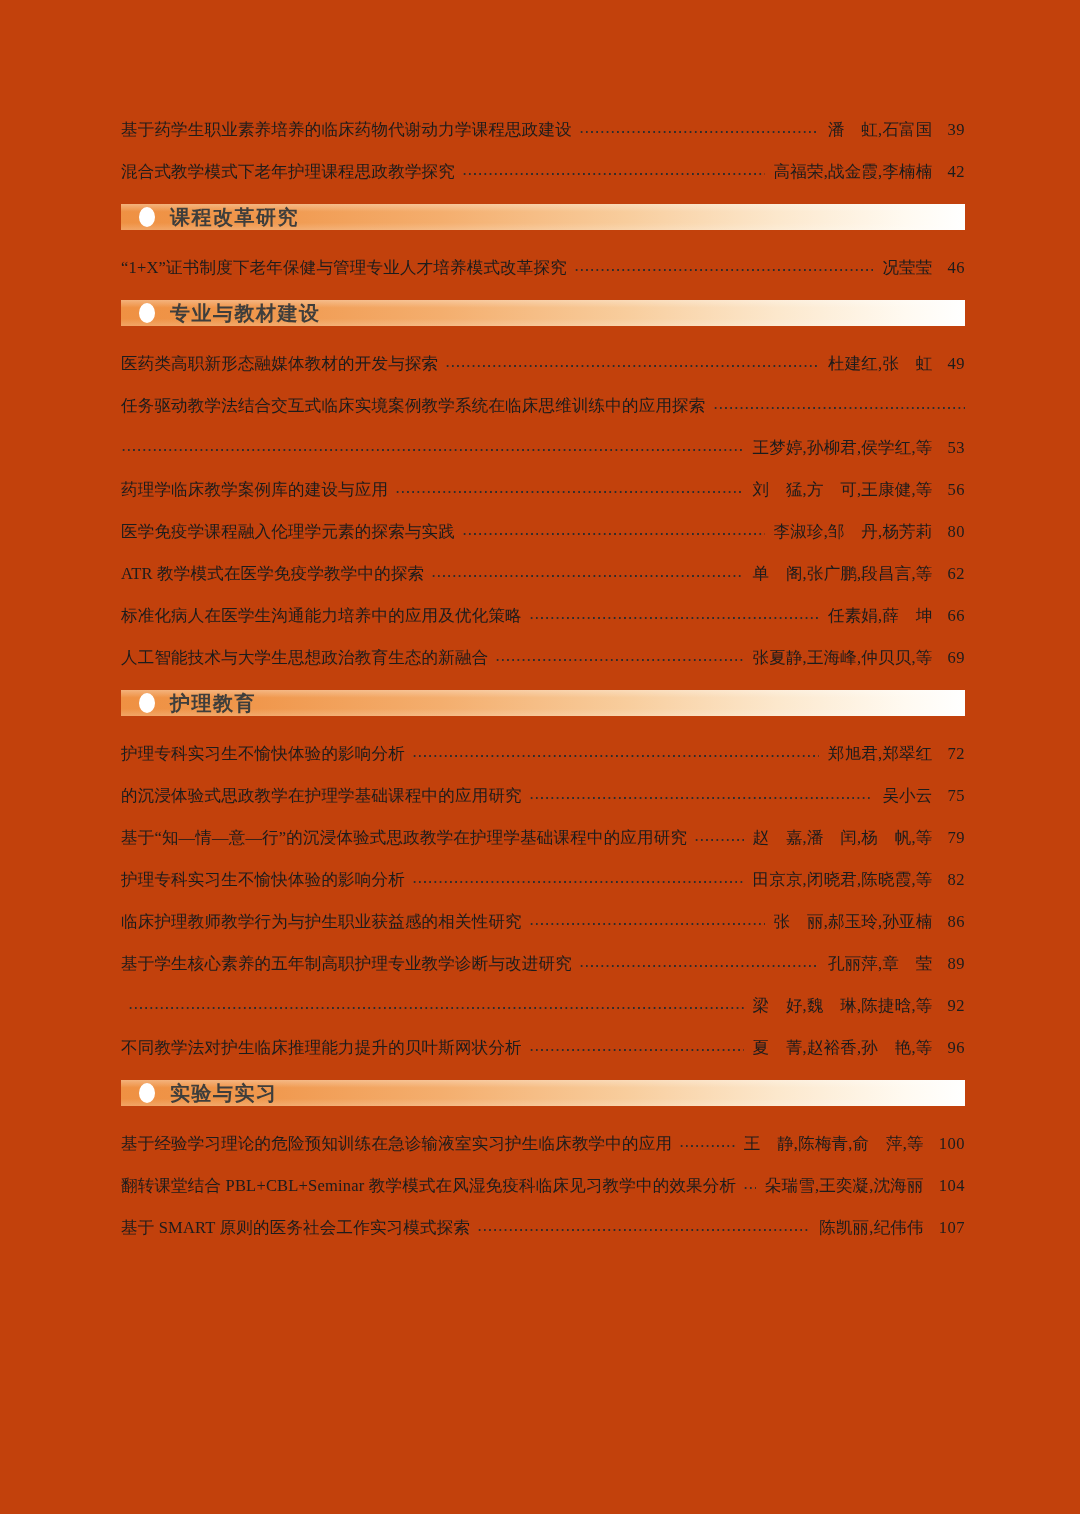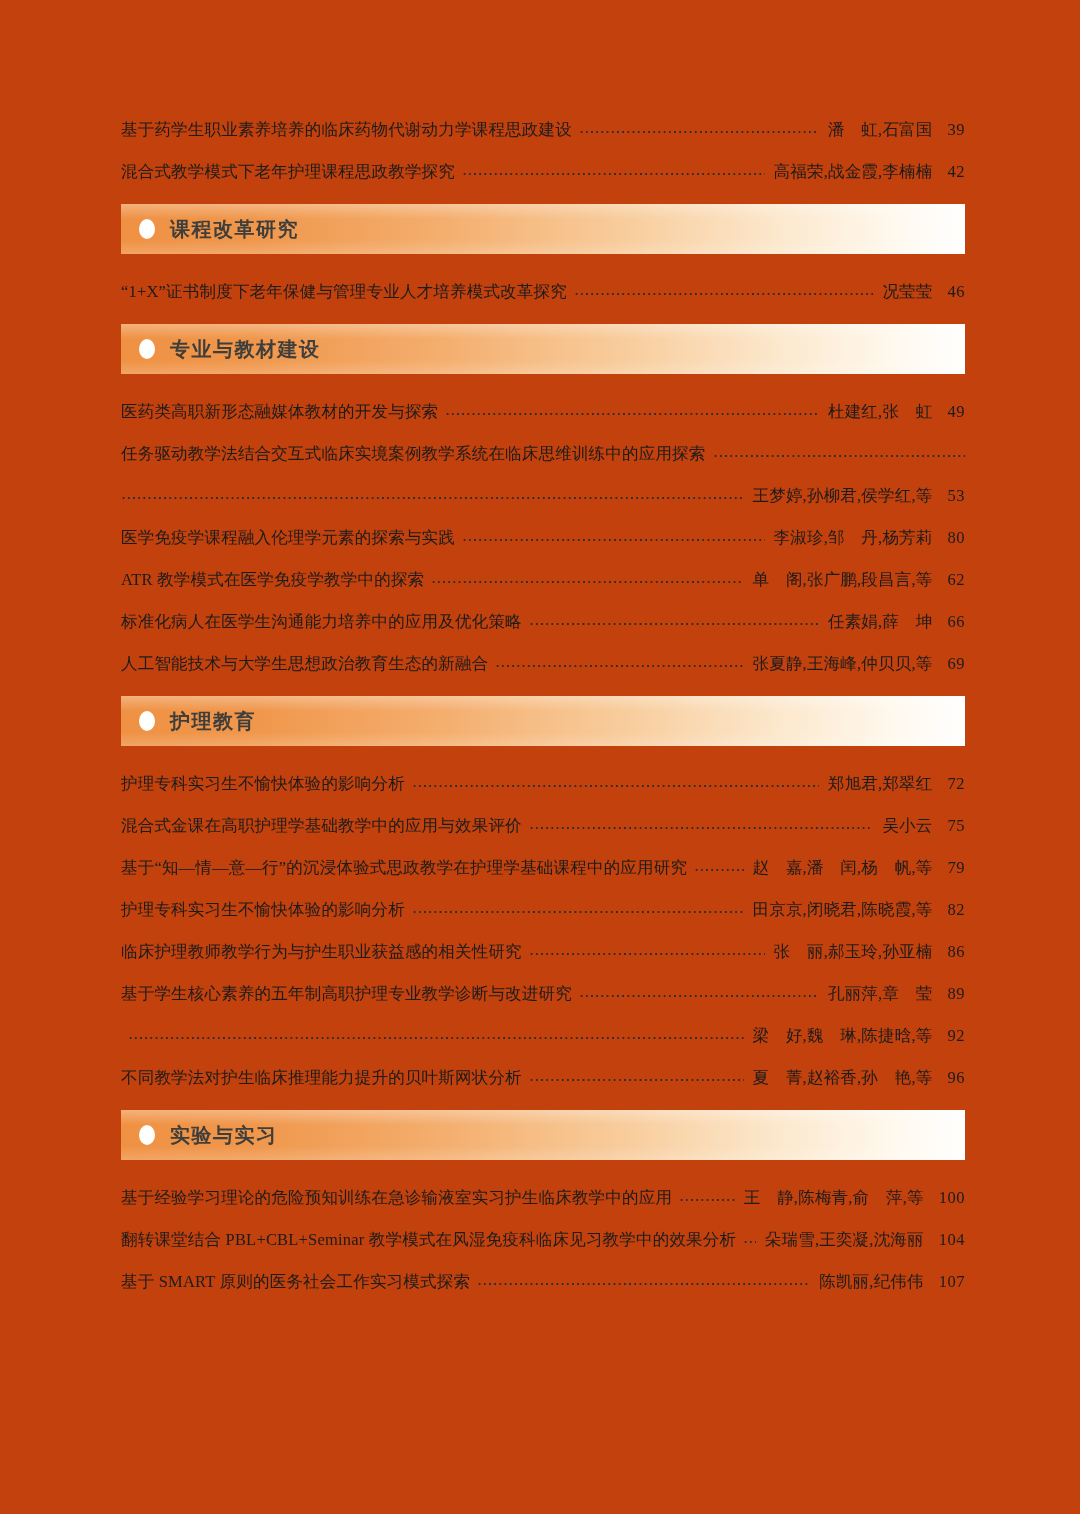--- a/index.html
+++ b/index.html
@@ -57,21 +57,21 @@
   .entry-page {
     flex: 0 0 auto;
     margin-left: 15px;
     text-align: right;
     letter-spacing: 0.5px;
   }
   
   .section-bar {
     display: flex;
     align-items: center;
-    height: 50px;
+    height: 26px;
     margin: 14px 0 28px 0;
     background:
       linear-gradient(180deg, rgba(255,255,255,0.30) 0%, rgba(255,255,255,0) 30%, rgba(255,255,255,0) 72%, rgba(255,255,255,0.18) 100%),
       linear-gradient(90deg, #ef9143 0%, #f0974c 16%, #f4ae6e 38%, #f8cd9d 60%, #fce8cd 78%, #fffaf1 93%, #ffffff 100%);
   }
   .section-bullet {
     width: 16px;
     height: 20px;
     margin: 0 15px 0 18px;
     border-radius: 50%;
@@ -126,20 +126,26 @@
       <div class="entry-row">
         <span class="entry-title">任务驱动教学法结合交互式临床实境案例教学系统在临床思维训练中的应用探索</span>
         <span class="dot-leader lead-right"></span>
       </div>
       <div class="entry-row">
         <span class="dot-leader lead-left"></span>
         <span class="entry-authors">王梦婷,孙柳君,侯学红,等</span>
         <span class="entry-page">53</span>
       </div>
       <div class="entry-row">
+        <span class="entry-title">药理学临床教学案例库的建设与应用</span>
+        <span class="dot-leader"></span>
+        <span class="entry-authors">刘　猛,方　可,王康健,等</span>
+        <span class="entry-page">56</span>
+      </div>
+      <div class="entry-row">
         <span class="entry-title">医学免疫学课程融入伦理学元素的探索与实践</span>
         <span class="dot-leader"></span>
         <span class="entry-authors">李淑珍,邹　丹,杨芳莉</span>
         <span class="entry-page">80</span>
       </div>
       <div class="entry-row">
         <span class="entry-title">ATR 教学模式在医学免疫学教学中的探索</span>
         <span class="dot-leader"></span>
         <span class="entry-authors">单　阁,张广鹏,段昌言,等</span>
         <span class="entry-page">62</span>
@@ -160,21 +166,21 @@
         <span class="section-bullet"></span>
         <span class="section-label">护理教育</span>
       </div>
       <div class="entry-row">
         <span class="entry-title">护理专科实习生不愉快体验的影响分析</span>
         <span class="dot-leader"></span>
         <span class="entry-authors">郑旭君,郑翠红</span>
         <span class="entry-page">72</span>
       </div>
       <div class="entry-row">
-        <span class="entry-title">混合式金课在高职护理学基础教学中的应用与效果评价</span>
+        <span class="entry-title">的沉浸体验式思政教学在护理学基础课程中的应用研究</span>
         <span class="dot-leader"></span>
         <span class="entry-authors">吴小云</span>
         <span class="entry-page">75</span>
       </div>
       <div class="entry-row">
         <span class="entry-title">基于“知—情—意—行”的沉浸体验式思政教学在护理学基础课程中的应用研究</span>
         <span class="dot-leader"></span>
         <span class="entry-authors">赵　嘉,潘　闰,杨　帆,等</span>
         <span class="entry-page">79</span>
       </div>

